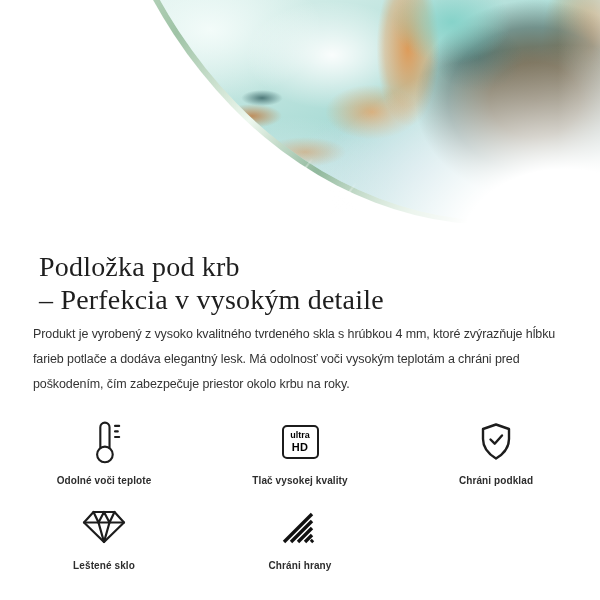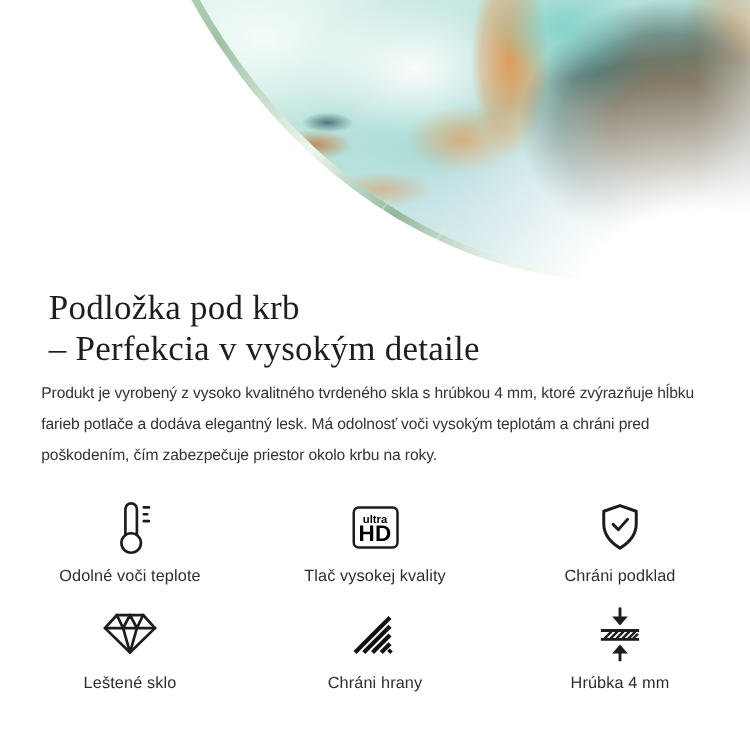--- a/index.html
+++ b/index.html
@@ -52,46 +52,46 @@
   .sparkle::after{content:"";position:absolute;top:10%;bottom:10%;left:50%;width:2px;margin-left:-1px;
     background:linear-gradient(180deg,rgba(255,255,255,0) 0%,rgba(255,255,255,0.9) 42%,#fff 50%,rgba(255,255,255,0.9) 58%,rgba(255,255,255,0) 100%);}
   .sparkle .core{position:absolute;left:50%;top:50%;width:22px;height:22px;margin:-11px 0 0 -11px;border-radius:50%;
     background:radial-gradient(circle,#ffffff 0%,rgba(255,255,255,0.75) 35%,rgba(255,255,255,0) 70%);}
   .sparkle.s1{left:249px;top:142px;}
   .sparkle.s2{left:315px;top:172px;width:56px;height:56px;opacity:0.65;}
 
   
   .content{padding:0 30px 0 33px;}
   .title{
-    margin:0 0 0 6px;
+    margin:20px 0 0 6px;
     font-family:"Liberation Serif",serif;font-weight:400;
     font-size:28px;line-height:33px;color:#1e1e1e;letter-spacing:0.2px;
   }
   .title span{display:block;}
   .desc{
     margin:6px 0 0 0;max-width:556px;
     font-size:12.5px;line-height:25px;color:#333333;letter-spacing:-0.1px;
   }
 
   
   .features{
     display:grid;grid-template-columns:repeat(3,1fr);
     width:588px;margin:22px 0 0 6px;row-gap:17px;
   }
   .feature{display:flex;flex-direction:column;align-items:center;}
   .fi{height:46px;display:flex;align-items:center;justify-content:center;}
   .fi svg{display:block;}
-  .flabel{margin-top:9px;font-size:13px;line-height:13px;color:#2d2d2d;letter-spacing:0.1px;text-align:right;}
+  .flabel{margin-top:9px;font-size:10px;line-height:13px;color:#2d2d2d;letter-spacing:0.1px;text-align:right;font-weight:bold;}
 
   .uhd-box{
     box-sizing:border-box;width:37px;height:34px;border:2.6px solid #1c1c1c;border-radius:5px;
     display:flex;flex-direction:column;align-items:center;justify-content:center;color:#000000;
   }
   .uhd-top{font-size:9px;line-height:9px;font-weight:700;}
-  .uhd-bottom{font-size:18px;line-height:14px;font-weight:700;letter-spacing:0.2px;}
+  .uhd-bottom{font-size:11px;line-height:14px;font-weight:700;letter-spacing:0.2px;}
 
   .ic{stroke:#1d1d1d;fill:none;stroke-width:2.3;stroke-linecap:round;stroke-linejoin:round;}
   .ic-fill{fill:#1d1d1d;stroke:none;}
   .ic-square{stroke:#111111;fill:none;stroke-width:3.4;stroke-linecap:butt;}
 </style>
 </head>
 <body>
 
 <div class="hero">
   <div class="glass-edge"></div>
@@ -164,27 +164,14 @@
         <path class="ic-square" d="M4 33 L32 5"></path>
         <path class="ic-square" d="M11 33 L32 12"></path>
         <path class="ic-square" d="M18 33 L32 19"></path>
         <path class="ic-square" d="M25 33 L32 26"></path>
         <path class="ic-square" d="M31 33 L33 31"></path>
       </svg>
     </div>
     <div class="flabel">Chráni hrany</div>
   </div>
 
-  <div class="feature">
-    <div class="fi">
-      <svg width="40" height="44" viewBox="0 0 40 46">
-        <path class="ic" style="stroke-width:2.4" d="M20 2 V9"></path>
-        <polygon class="ic-fill" points="13.5,8.5 26.5,8.5 20,16"></polygon>
-        <path class="ic" style="stroke-width:2.4;stroke-linecap:butt" d="M4 20.3 H36 M4 27.7 H36"></path>
-        <path class="ic" style="stroke-width:2;stroke-linecap:butt" d="M7 27 L13 21 M12 27 L18 21 M17 27 L23 21 M22 27 L28 21 M27 27 L33 21 M31 27 L35 23"></path>
-        <polygon class="ic-fill" points="13.5,39.5 26.5,39.5 20,32"></polygon>
-        <path class="ic" style="stroke-width:2.4" d="M20 39 V46"></path>
-      </svg>
-    </div>
-    <div class="flabel">Hrúbka 4 mm</div>
-  </div>
 
 </div>
 
 </body></html>

